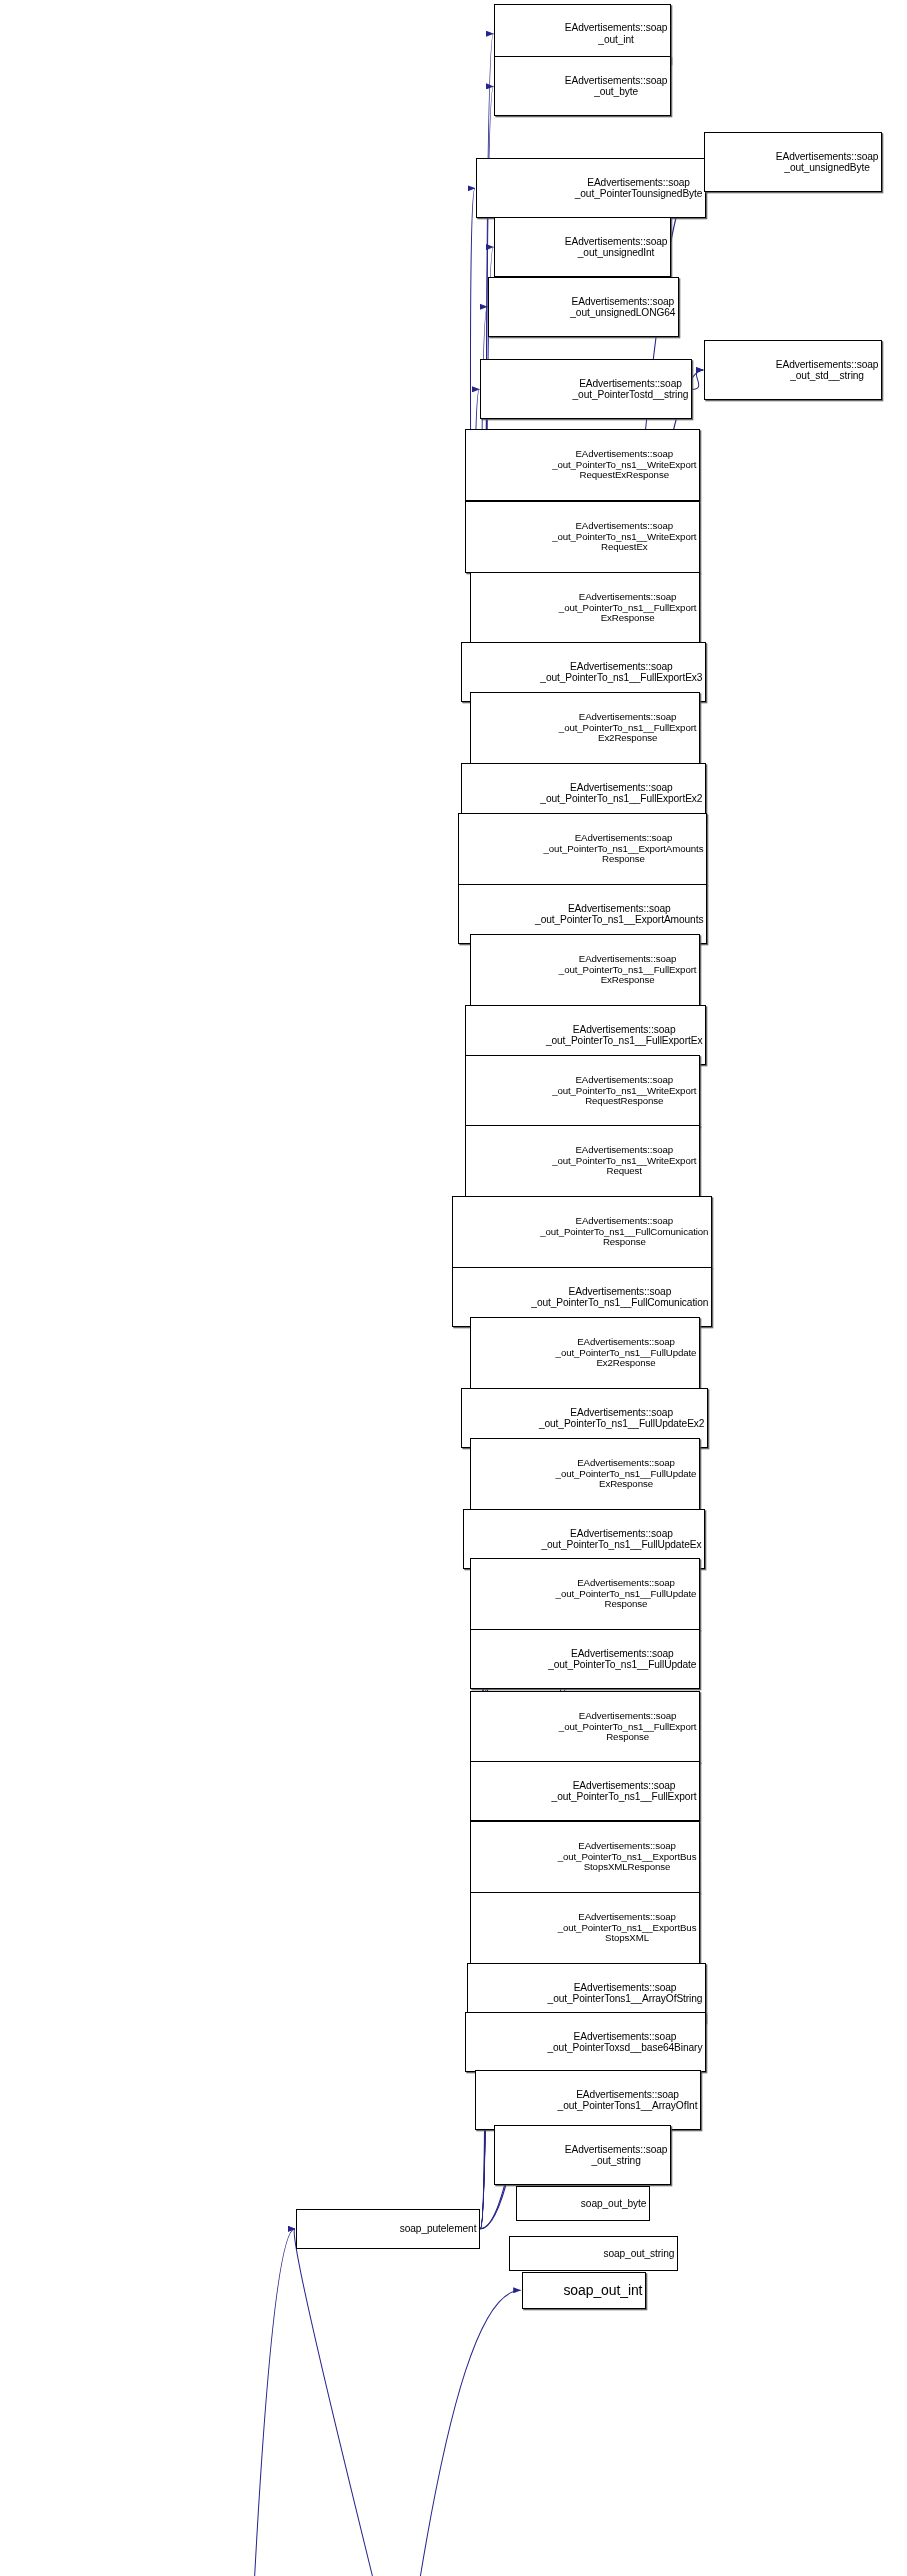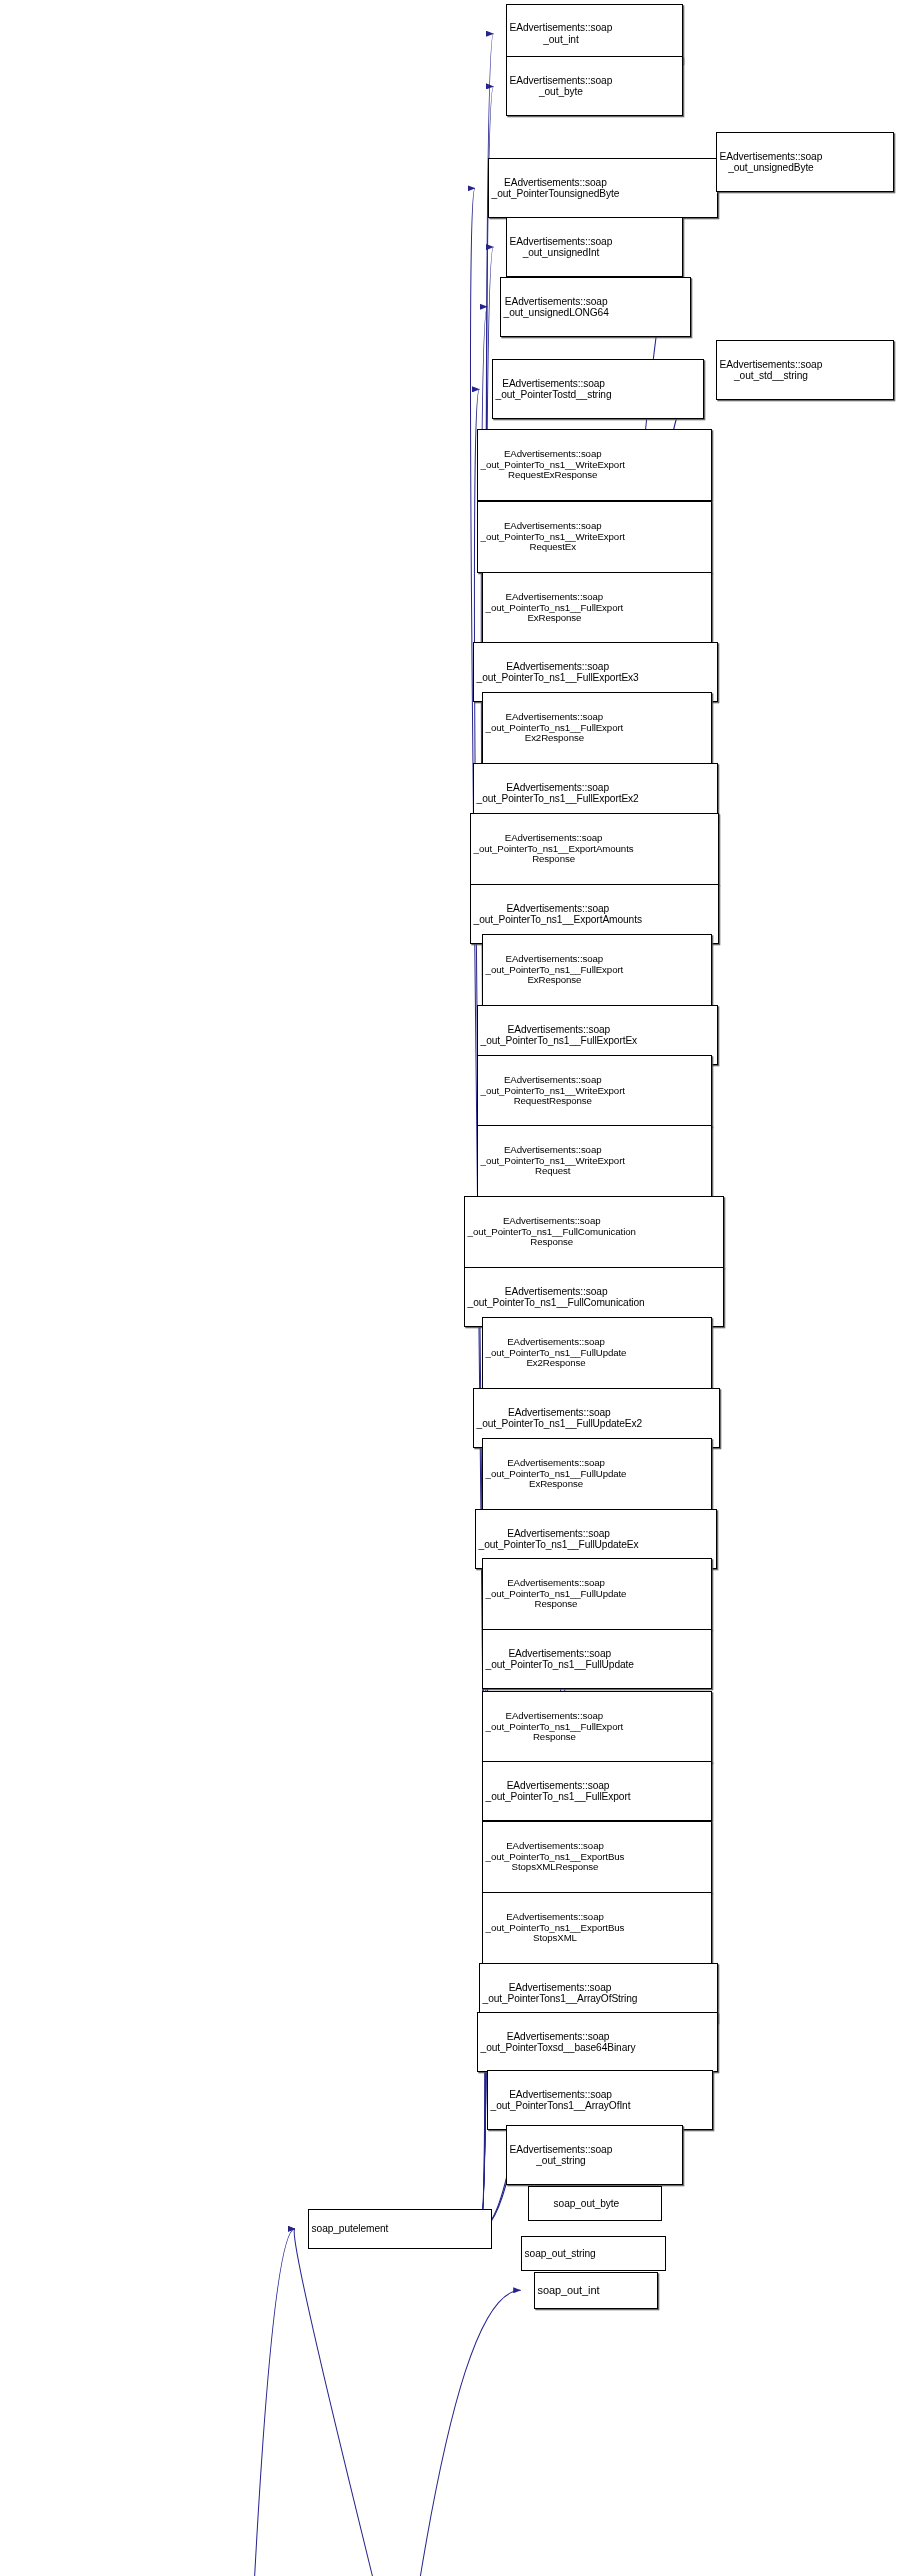--- a/index.html
+++ b/index.html
@@ -25,29 +25,28 @@
     pointer-events: none;
   }
   .node {
     position: absolute;
     box-sizing: border-box;
     border: 0.9px solid #000000;
     background: #ffffff;
     color: #000000;
     display: flex;
     align-items: center;
-    justify-content: flex-start;
+    justify-content: flex-end;
     text-align: center;
     line-height: 1.12;
     font-size: 9.8px;
     letter-spacing: -0.1px;
     white-space: pre-line;
     box-shadow: 1.3px 1.3px 0 0 rgba(80,80,80,0.85);
     z-index: 5;
-    margin-left: 12px;
   }
   .node.plain {
     box-shadow: none;
   }
   .node span {
     display: block;
     padding: 0 2.6px;
   }
 </style>
 </head>
@@ -164,20 +163,20 @@
 StopsXML</span></div>
     <div class="node" style="left: 467px; top: 1963px; width: 239px; height: 60px; font-size: 10.2px;"><span>EAdvertisements::soap
 _out_PointerTons1__ArrayOfString</span></div>
     <div class="node" style="left: 465px; top: 2012px; width: 241px; height: 60px; font-size: 10.2px;"><span>EAdvertisements::soap
 _out_PointerToxsd__base64Binary</span></div>
     <div class="node" style="left: 475px; top: 2070px; width: 226px; height: 60px; font-size: 10.2px;"><span>EAdvertisements::soap
 _out_PointerTons1__ArrayOfInt</span></div>
     <div class="node" style="left: 494px; top: 2125px; width: 177px; height: 60px; font-size: 10.2px;"><span>EAdvertisements::soap
 _out_string</span></div>
     <div class="node plain" style="left: 516px; top: 2186px; width: 134px; height: 35px; font-size: 10.2px; padding-left: 22px;"><span>soap_out_byte</span></div>
-    <div class="node plain" style="left: 509px; top: 2236px; width: 145px; height: 35px; font-size: 10.2px;"><span>soap_out_string</span></div>
-    <div class="node" style="left: 522px; top: 2272px; width: 124px; height: 37px; font-size: 11px;"><span>soap_out_int</span></div>
+    <div class="node plain" style="left: 509px; top: 2236px; width: 169px; height: 35px; font-size: 10.2px;"><span>soap_out_string</span></div>
+    <div class="node" style="left: 522px; top: 2272px; width: 124px; height: 37px; font-size: 14px;"><span>soap_out_int</span></div>
     <div class="node" style="left: 704px; top: 132px; width: 178px; height: 60px; font-size: 10.2px;"><span>EAdvertisements::soap
 _out_unsignedByte</span></div>
     <div class="node" style="left: 704px; top: 340px; width: 178px; height: 60px; font-size: 10.2px;"><span>EAdvertisements::soap
 _out_std__string</span></div>
   </div>
 
 
 </body></html>

